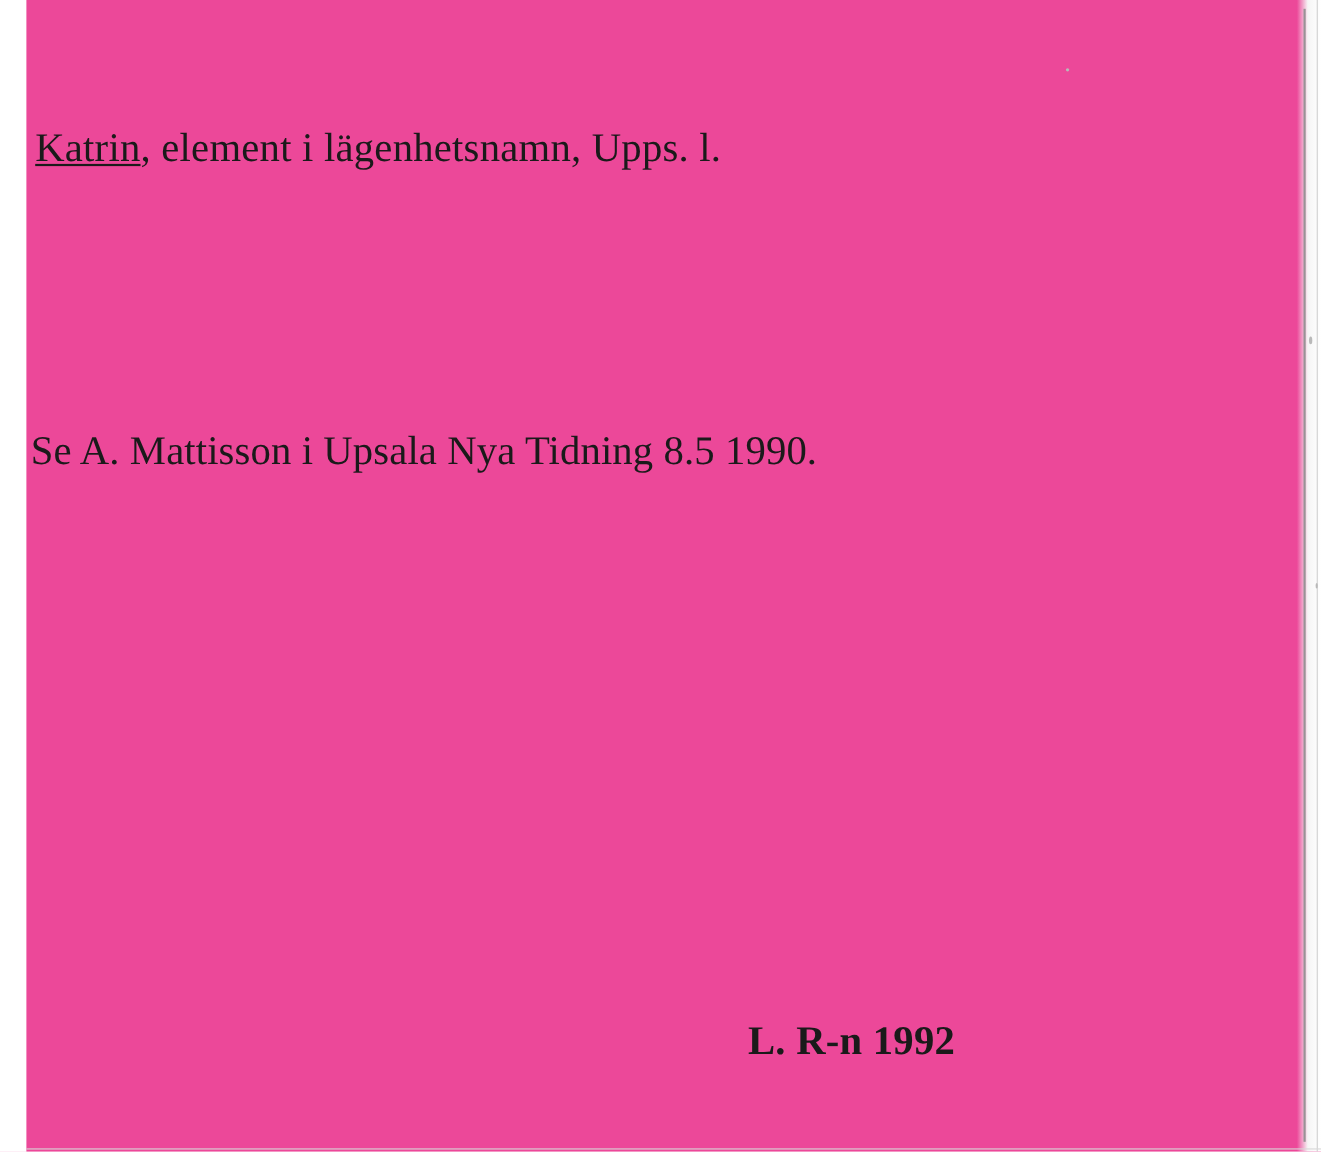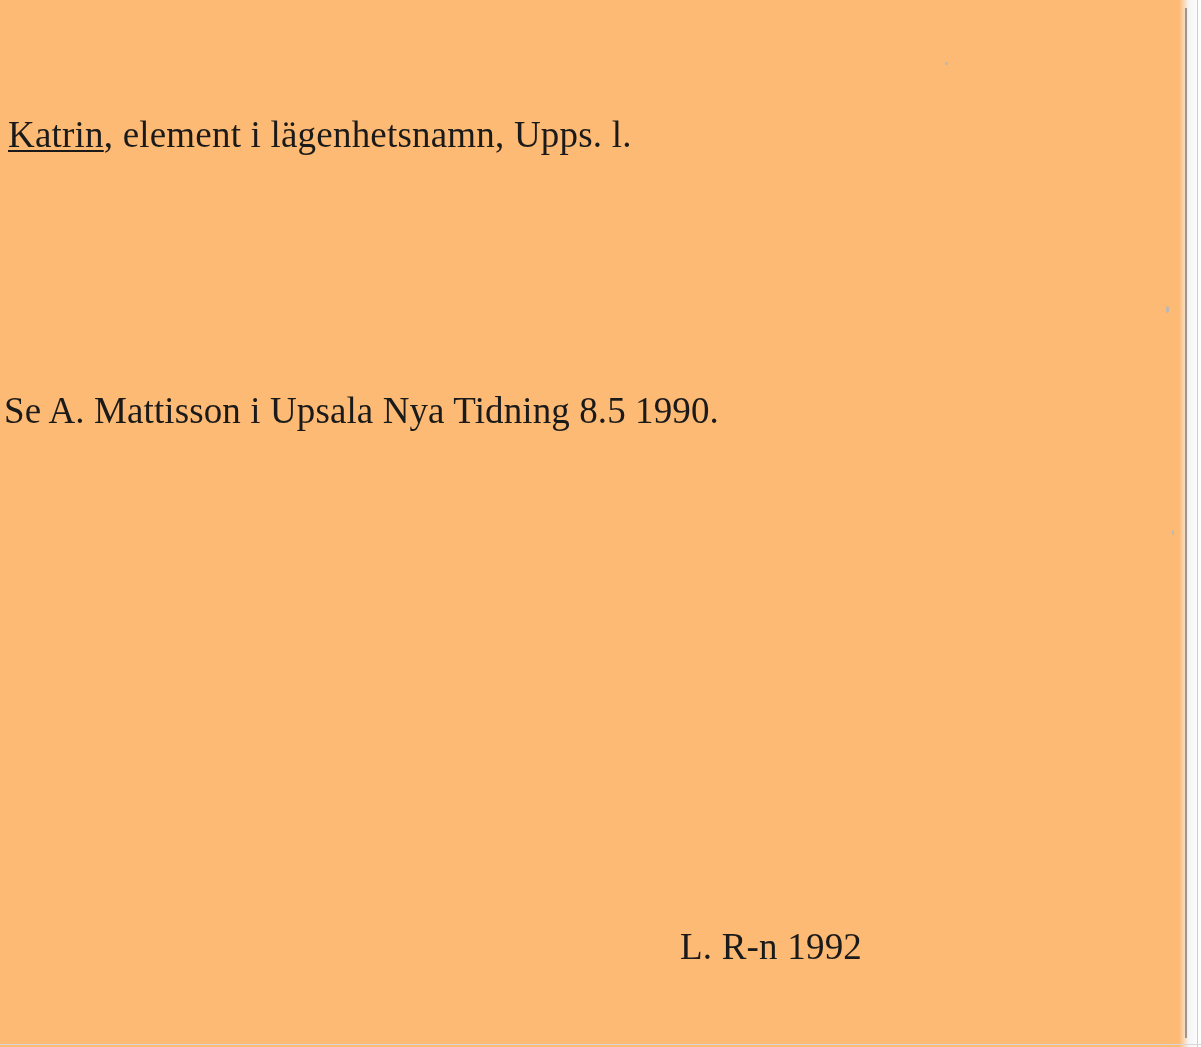--- a/index.html
+++ b/index.html
@@ -13,21 +13,22 @@
     position: relative;
     font-family: "Liberation Serif", serif;
     color: #1a1a1a;
     overflow: hidden;
   }
 
   
   .page {
     position: absolute;
     inset: 0;
-    background: #fdba74;
+    background: #ec4899;
+    margin-left: 24px;
   }
 
   
   .scan-edge-right {
     position: absolute;
     top: 0;
     right: 0;
     width: 22px;
     height: 100%;
     background: linear-gradient(to right, rgba(255,255,255,0) 0%, rgba(245,245,245,1) 45%, rgba(255,255,255,1) 100%);
@@ -86,25 +87,26 @@
     top: 376px;
     font-size: 37px;
     line-height: 1.9;
     letter-spacing: .1px;
     white-space: nowrap;
   }
   .body-block .line { display: block; text-align: center; }
 
   .signature {
     position: absolute;
-    left: 680px;
+    left: 656px;
     top: 925px;
     font-size: 37px;
     letter-spacing: .2px;
     white-space: nowrap;
+    font-weight: bold;
   }
 </style>
 </head>
 <body>
 
 <div class="page">
 
   <div class="scan-edge-right"></div>
   <div class="scan-rule-right"></div>
   <div class="scan-rule-right-2"></div>

